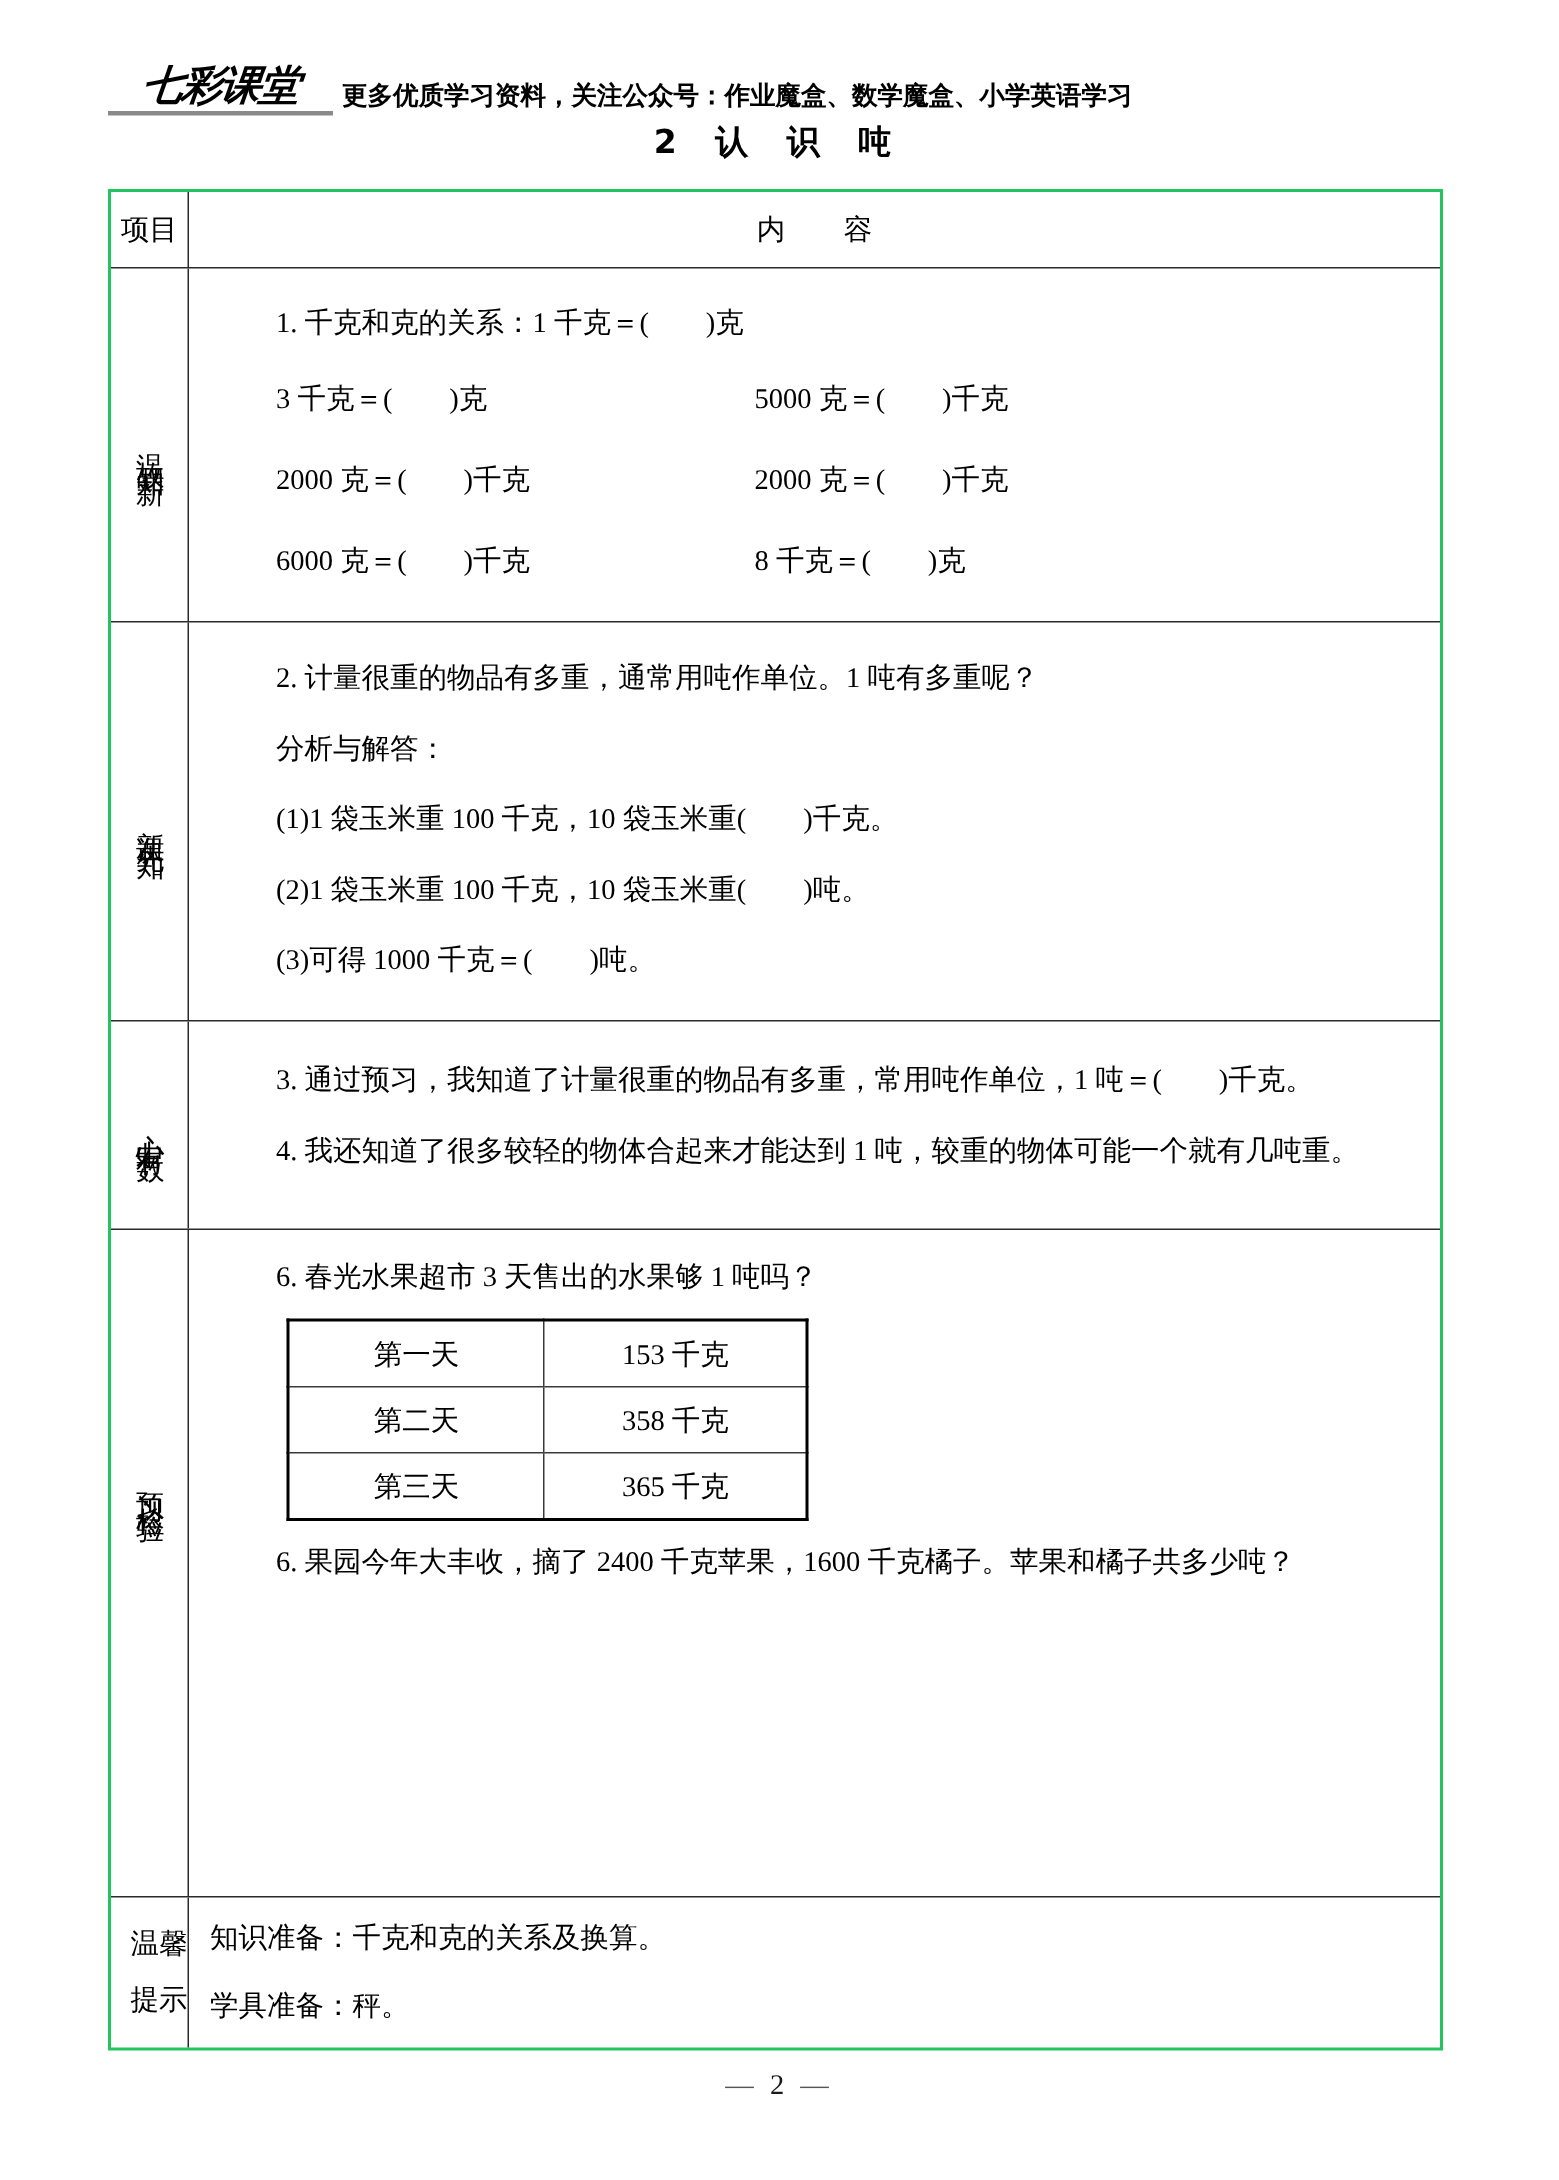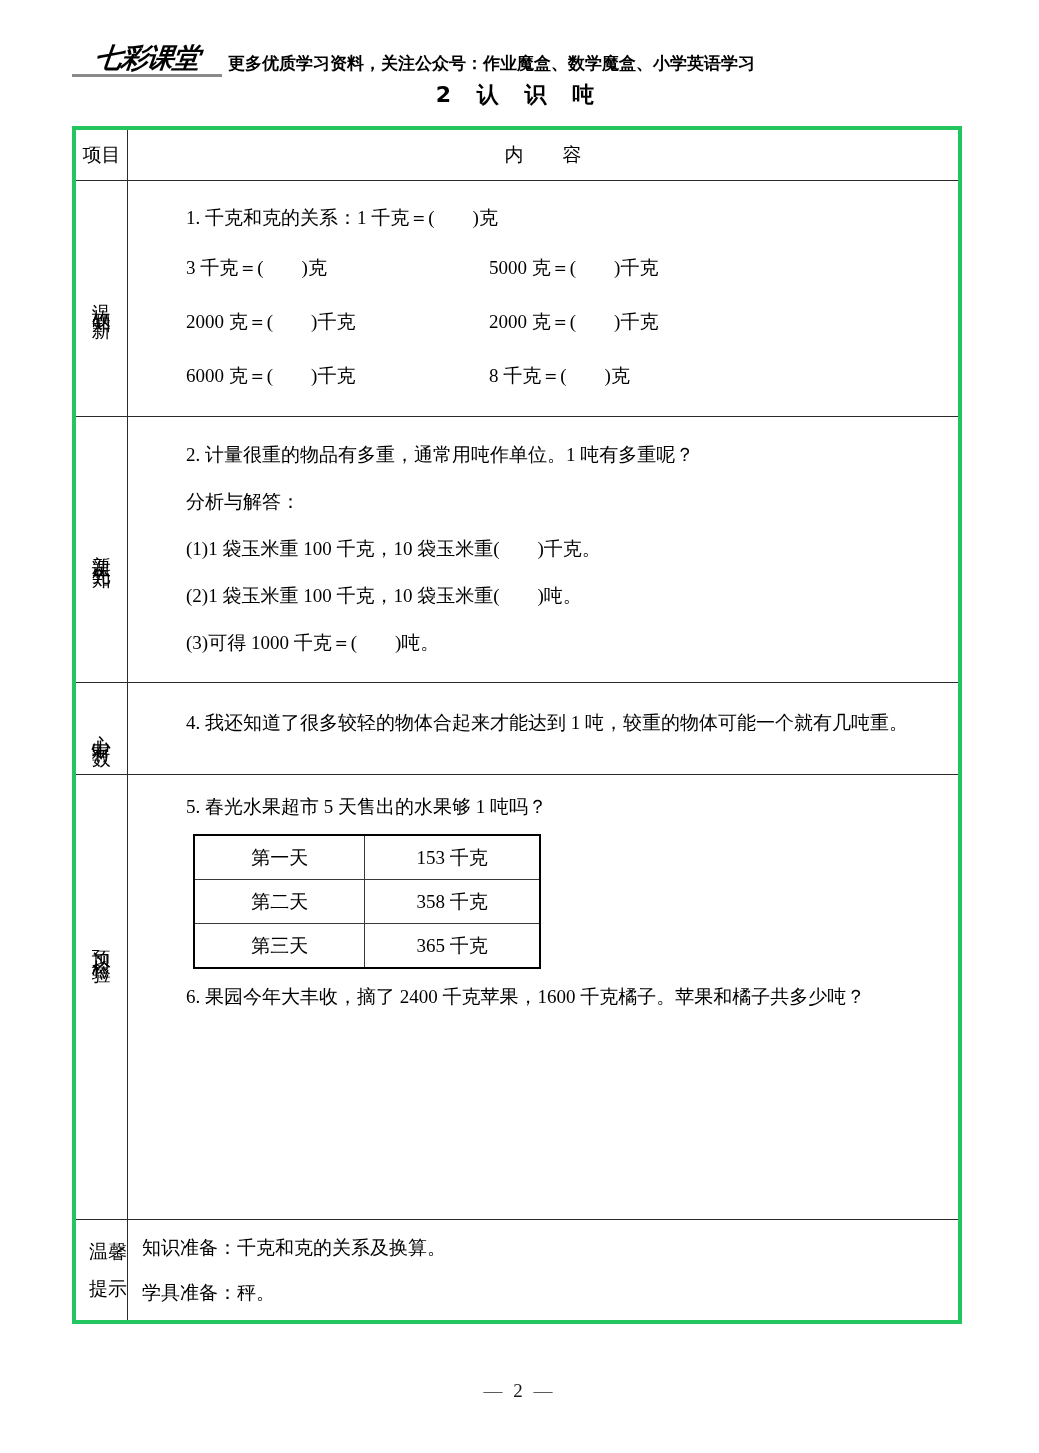--- a/index.html
+++ b/index.html
@@ -69,21 +69,21 @@
     font-weight: bold;
     letter-spacing: 9px;
   }
 
   
   .sheet {
     position: absolute;
     left: 72px;
     top: 126px;
     width: 890px;
-    border: 4px solid #22c55e;
+    border: 2px solid #22c55e;
     box-sizing: border-box;
   }
   .srow {
     display: flex;
     border-bottom: 1px solid #2b2b2b;
     box-sizing: border-box;
   }
   .srow:last-child { border-bottom: none; }
 
   .label-cell {
@@ -122,20 +122,21 @@
 
   
   .line {
     line-height: 1;
     white-space: nowrap;
     font-size: 19px;
   }
   .two-col {
     display: flex;
     white-space: nowrap;
+    gap: 16px;
   }
   .two-col .c1 { width: 303px; }
   .two-col .c2 { }
 
   
   .sec1 .content-cell { padding-top: 27px; padding-bottom: 27px; padding-left: 58px; }
   .sec1 .line, .sec1 .two-col { margin-bottom: 28px; }
   .sec1 .line:last-child, .sec1 .two-col:last-child { margin-bottom: 0; }
   .sec1 .label-cell .vert-label { letter-spacing: 5px; }
 
@@ -263,32 +264,33 @@
       <div class="line">(2)1 袋玉米重 100 千克，10 袋玉米重(　　)吨。</div>
       <div class="line">(3)可得 1000 千克＝(　　)吨。</div>
     </div>
   </div>
 
   <div class="srow sec3">
     <div class="label-cell">
       <span class="vert-label">心中有数</span>
     </div>
     <div class="content-cell">
+      <div class="line">3. 通过预习，我知道了计量很重的物品有多重，常用吨作单位，1 吨＝(　　)千克。</div>
       <div class="line">4. 我还知道了很多较轻的物体合起来才能达到 1 吨，较重的物体可能一个就有几吨重。</div>
     </div>
   </div>
 
   <div class="srow sec4">
     <div class="label-cell">
       <div class="label-anchor">
         <span class="vert-label">预习检验</span>
       </div>
     </div>
     <div class="content-cell">
-      <div class="line">5. 春光水果超市 5 天售出的水果够 1 吨吗？</div>
+      <div class="line">6. 春光水果超市 3 天售出的水果够 1 吨吗？</div>
 
       <table class="fruit-table">
         <tbody>
           <tr>
             <td class="day">第一天</td>
             <td class="amt">153 千克</td>
           </tr>
           <tr>
             <td class="day">第二天</td>
             <td class="amt">358 千克</td>

